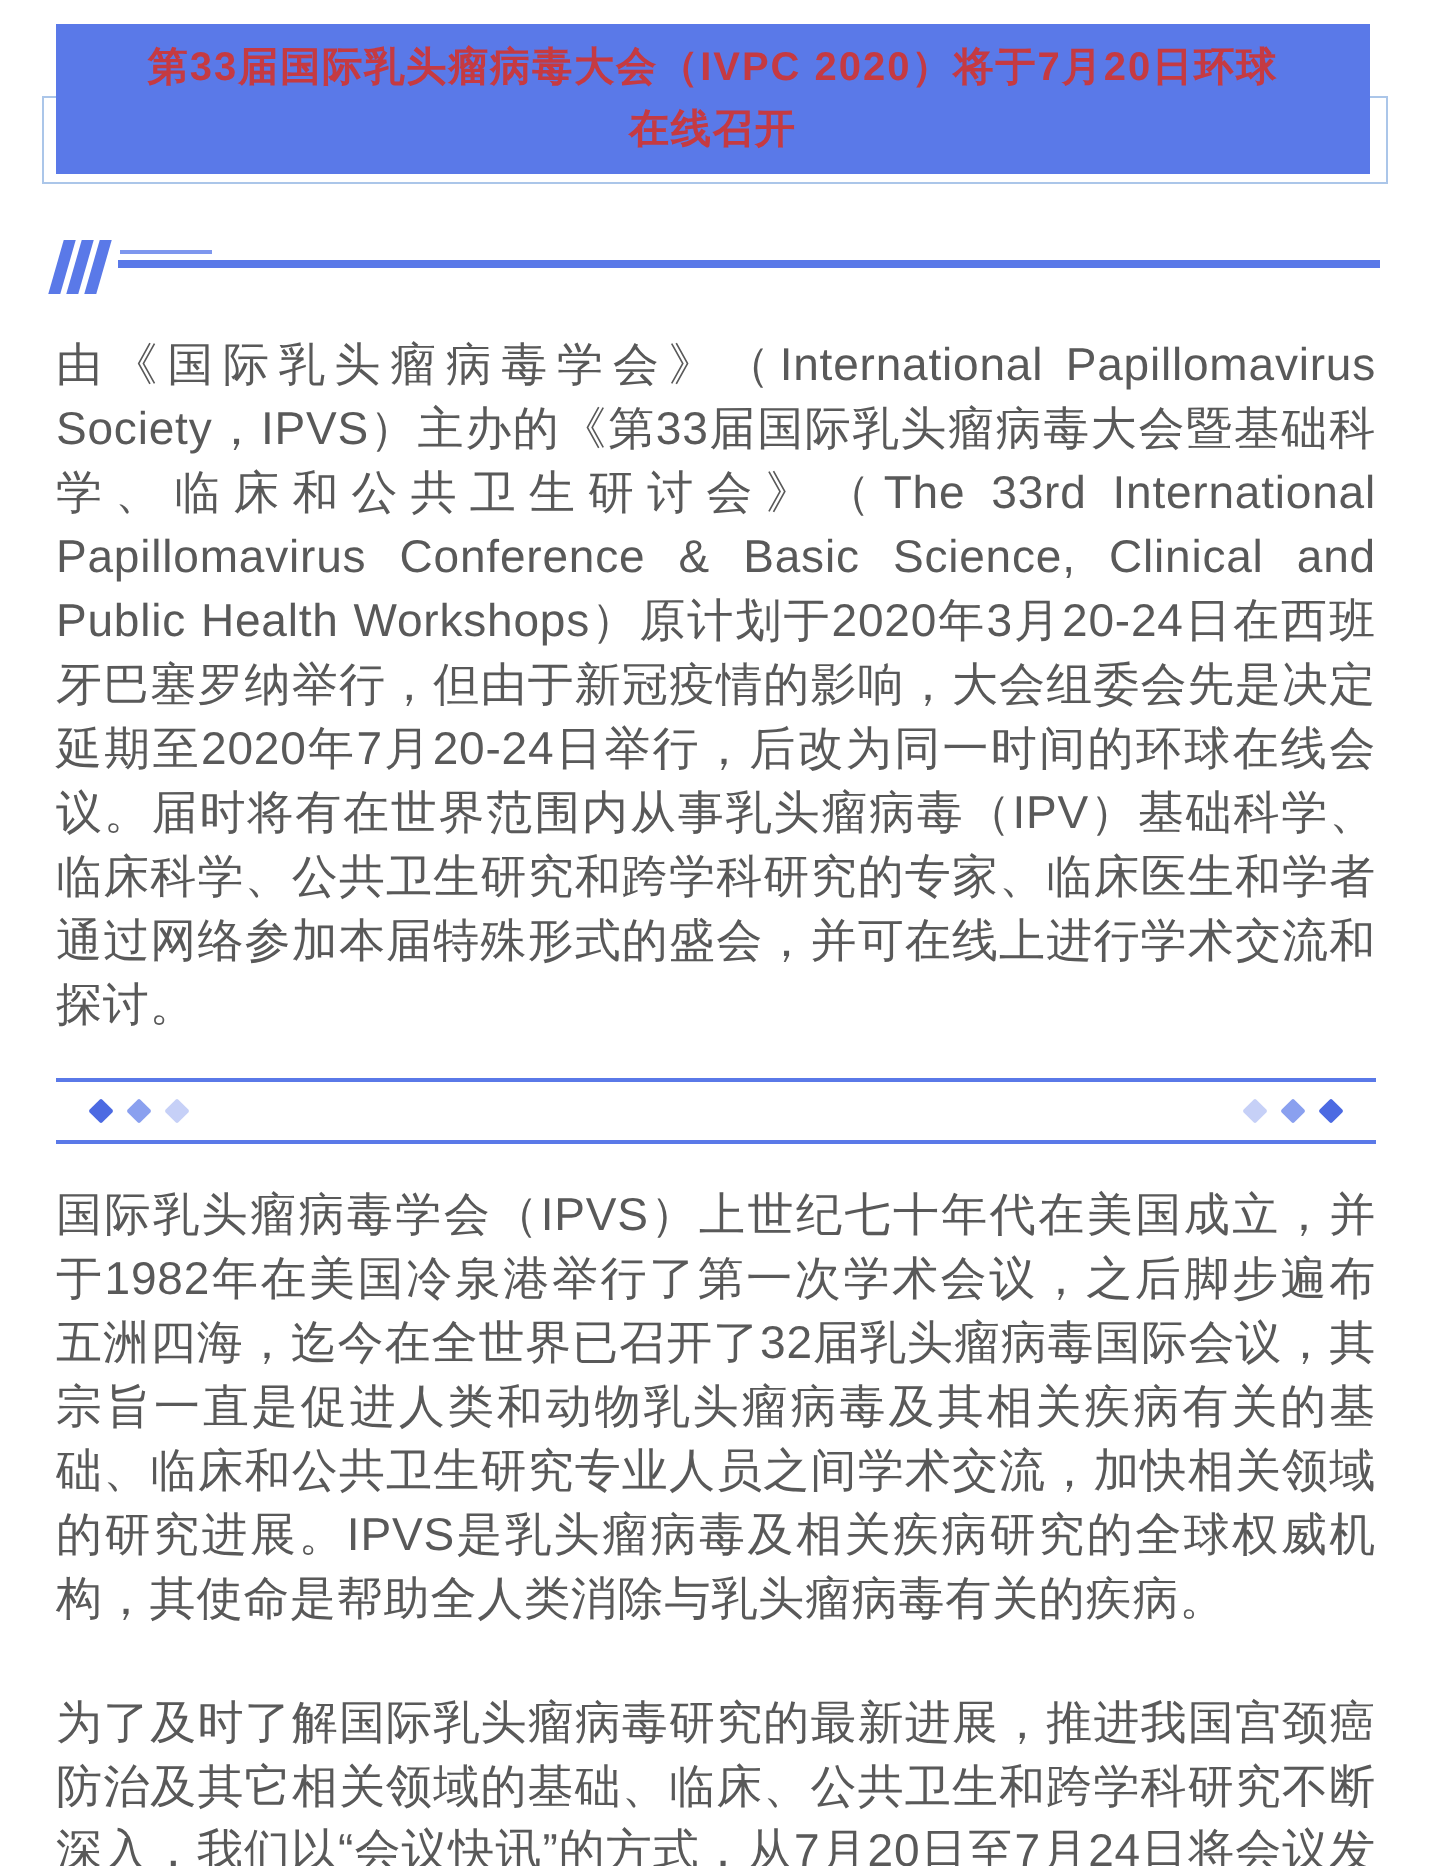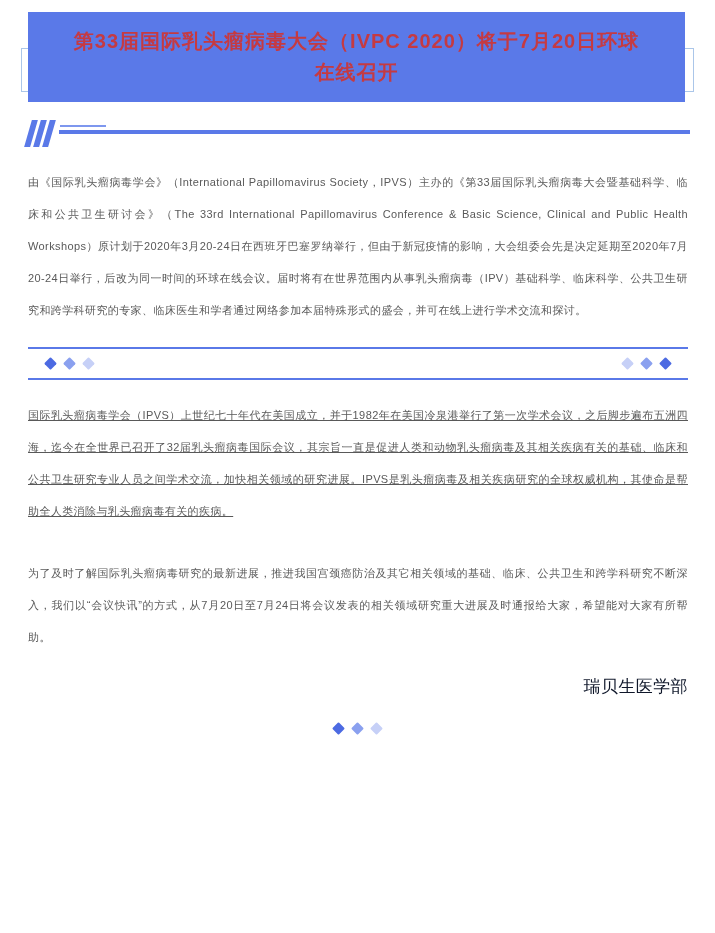--- a/index.html
+++ b/index.html
@@ -12,42 +12,42 @@
     overflow: hidden;
   }
 
   
   .header-wrap { position: relative; margin: 12px 21px 0 21px; height: 80px; }
   .header-frame {
     position: absolute; left: 0; top: 36px; width: 100%; height: 44px;
     background: #ffffff; border: 1px solid #abc6e9;
   }
   .header-banner {
-    position: absolute; left: 7px; top: 0; width: calc(100% - 16px); height: 90px;
+    position: absolute; left: 7px; top: 0; width: calc(100% - 16px); height: 75px;
     background: #5a79e8;
     display: flex; align-items: center; justify-content: center;
   }
   .header-title {
     color: #c53a42; font-size: 20px; font-weight: bold;
     line-height: 31px; text-align: center; padding: 0 36px;
     letter-spacing: 1px;
   }
 
   
   .section-mark { position: relative; margin: 26px 25px 0 28px; height: 34px; }
   .slash-group { display: flex; position: absolute; left: 0; top: 2px; }
   .slash { width: 6px; height: 27px; background: #5a79e8; transform: skewX(-16deg); margin-right: 3px; }
   .mark-lines { position: absolute; left: 31px; right: 0; top: 0; height: 100%; }
   .thin-line { position: absolute; left: 1px; top: 7px; width: 46px; height: 2px; background: #7e97ee; }
   .thick-line { position: absolute; left: 0; right: 0; top: 12px; height: 4px; background: #5a79e8; }
 
   
   .para {
     margin: 14px 27px 0 28px;
-    font-size: 11px; line-height: 32px; letter-spacing: 0.4px;
+    font-size: 23px; line-height: 32px; letter-spacing: 0.4px;
     color: #595959; text-align: justify;
   }
   .para + .para { margin-top: 30px; }
 
   
   .divider1 { margin: 21px 27px 0 28px; }
   .d1-line { height: 2px; background: #5a79e8; }
   .d1-row { display: flex; justify-content: space-between; align-items: center; height: 29px; padding: 0 13px; }
   .dia-group { display: flex; }
   .dia { width: 9px; height: 9px; border-radius: 1px; transform: rotate(45deg); margin: 0 5px; }
@@ -99,21 +99,21 @@
     </div>
     <div class="dia-group">
       <span class="dia d-light"></span>
       <span class="dia d-mid"></span>
       <span class="dia d-dark"></span>
     </div>
   </div>
   <div class="d1-line"></div>
 </div>
 
-<p class="para" style="margin-top:19px;text-decoration:underline;">国际乳头瘤病毒学会（IPVS）上世纪七十年代在美国成立，并于1982年在美国冷泉港举行了第一次学术会议，之后脚步遍布五洲四海，迄今在全世界已召开了32届乳头瘤病毒国际会议，其宗旨一直是促进人类和动物乳头瘤病毒及其相关疾病有关的基础、临床和公共卫生研究专业人员之间学术交流，加快相关领域的研究进展。IPVS是乳头瘤病毒及相关疾病研究的全球权威机构，其使命是帮助全人类消除与乳头瘤病毒有关的疾病。</p>
+<p class="para" style="margin-top:19px;">国际乳头瘤病毒学会（IPVS）上世纪七十年代在美国成立，并于1982年在美国冷泉港举行了第一次学术会议，之后脚步遍布五洲四海，迄今在全世界已召开了32届乳头瘤病毒国际会议，其宗旨一直是促进人类和动物乳头瘤病毒及其相关疾病有关的基础、临床和公共卫生研究专业人员之间学术交流，加快相关领域的研究进展。IPVS是乳头瘤病毒及相关疾病研究的全球权威机构，其使命是帮助全人类消除与乳头瘤病毒有关的疾病。</p>
 <p class="para">为了及时了解国际乳头瘤病毒研究的最新进展，推进我国宫颈癌防治及其它相关领域的基础、临床、公共卫生和跨学科研究不断深入，我们以“会议快讯”的方式，从7月20日至7月24日将会议发表的相关领域研究重大进展及时通报给大家，希望能对大家有所帮助。</p>
 
 <div class="signature">瑞贝生医学部</div>
 
 <div class="divider2">
   <div class="d2-row">
     <span class="dia d-dark"></span>
     <span class="dia d-mid"></span>
     <span class="dia d-light"></span>
   </div>

